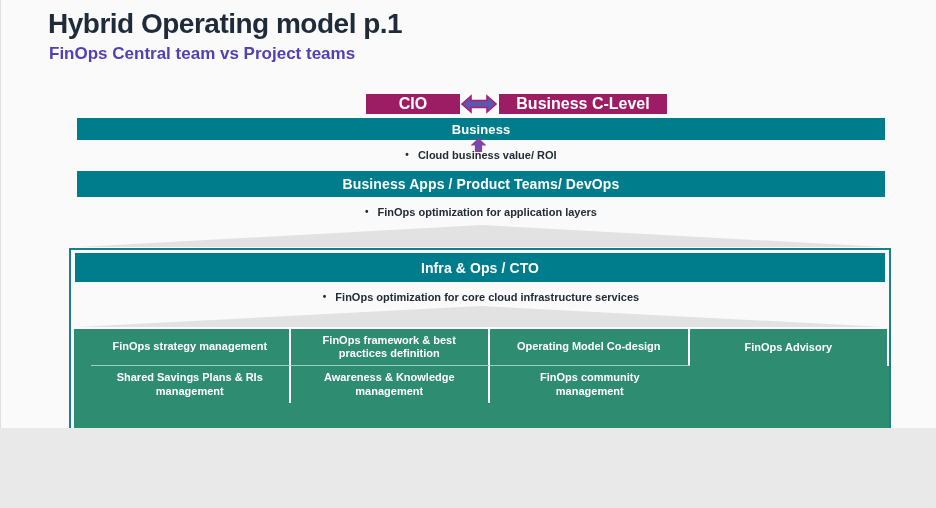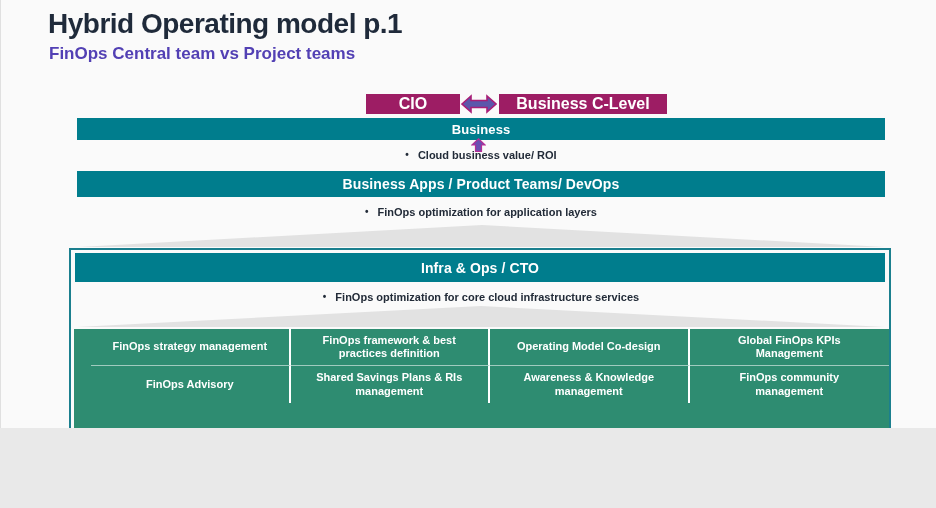--- a/index.html
+++ b/index.html
@@ -138,21 +138,20 @@
 
   <svg class="tri tri2" width="808" height="21" viewBox="0 0 808 21">
     <polygon points="0,21 404,0 808,21" fill="#e2e2e2"></polygon>
   </svg>
 
   <div class="green-box">
     <div class="grid">
       <div class="cell vline hline">FinOps strategy management</div>
       <div class="cell vline hline">FinOps framework &amp; best practices definition</div>
       <div class="cell vline hline">Operating Model Co-design</div>
-      <div class="cell hline">Global FinOps KPIs Management</div>
       <div class="cell vline">FinOps Advisory</div>
       <div class="cell vline">Shared Savings Plans &amp; RIs management</div>
       <div class="cell vline">Awareness &amp; Knowledge management</div>
       <div class="cell">FinOps community management</div>
     </div>
   </div>
 
   <div class="aws-logo">
     <div class="aws-text">aws</div>
     <svg class="aws-smile" width="44" height="12" viewBox="0 0 44 12">

